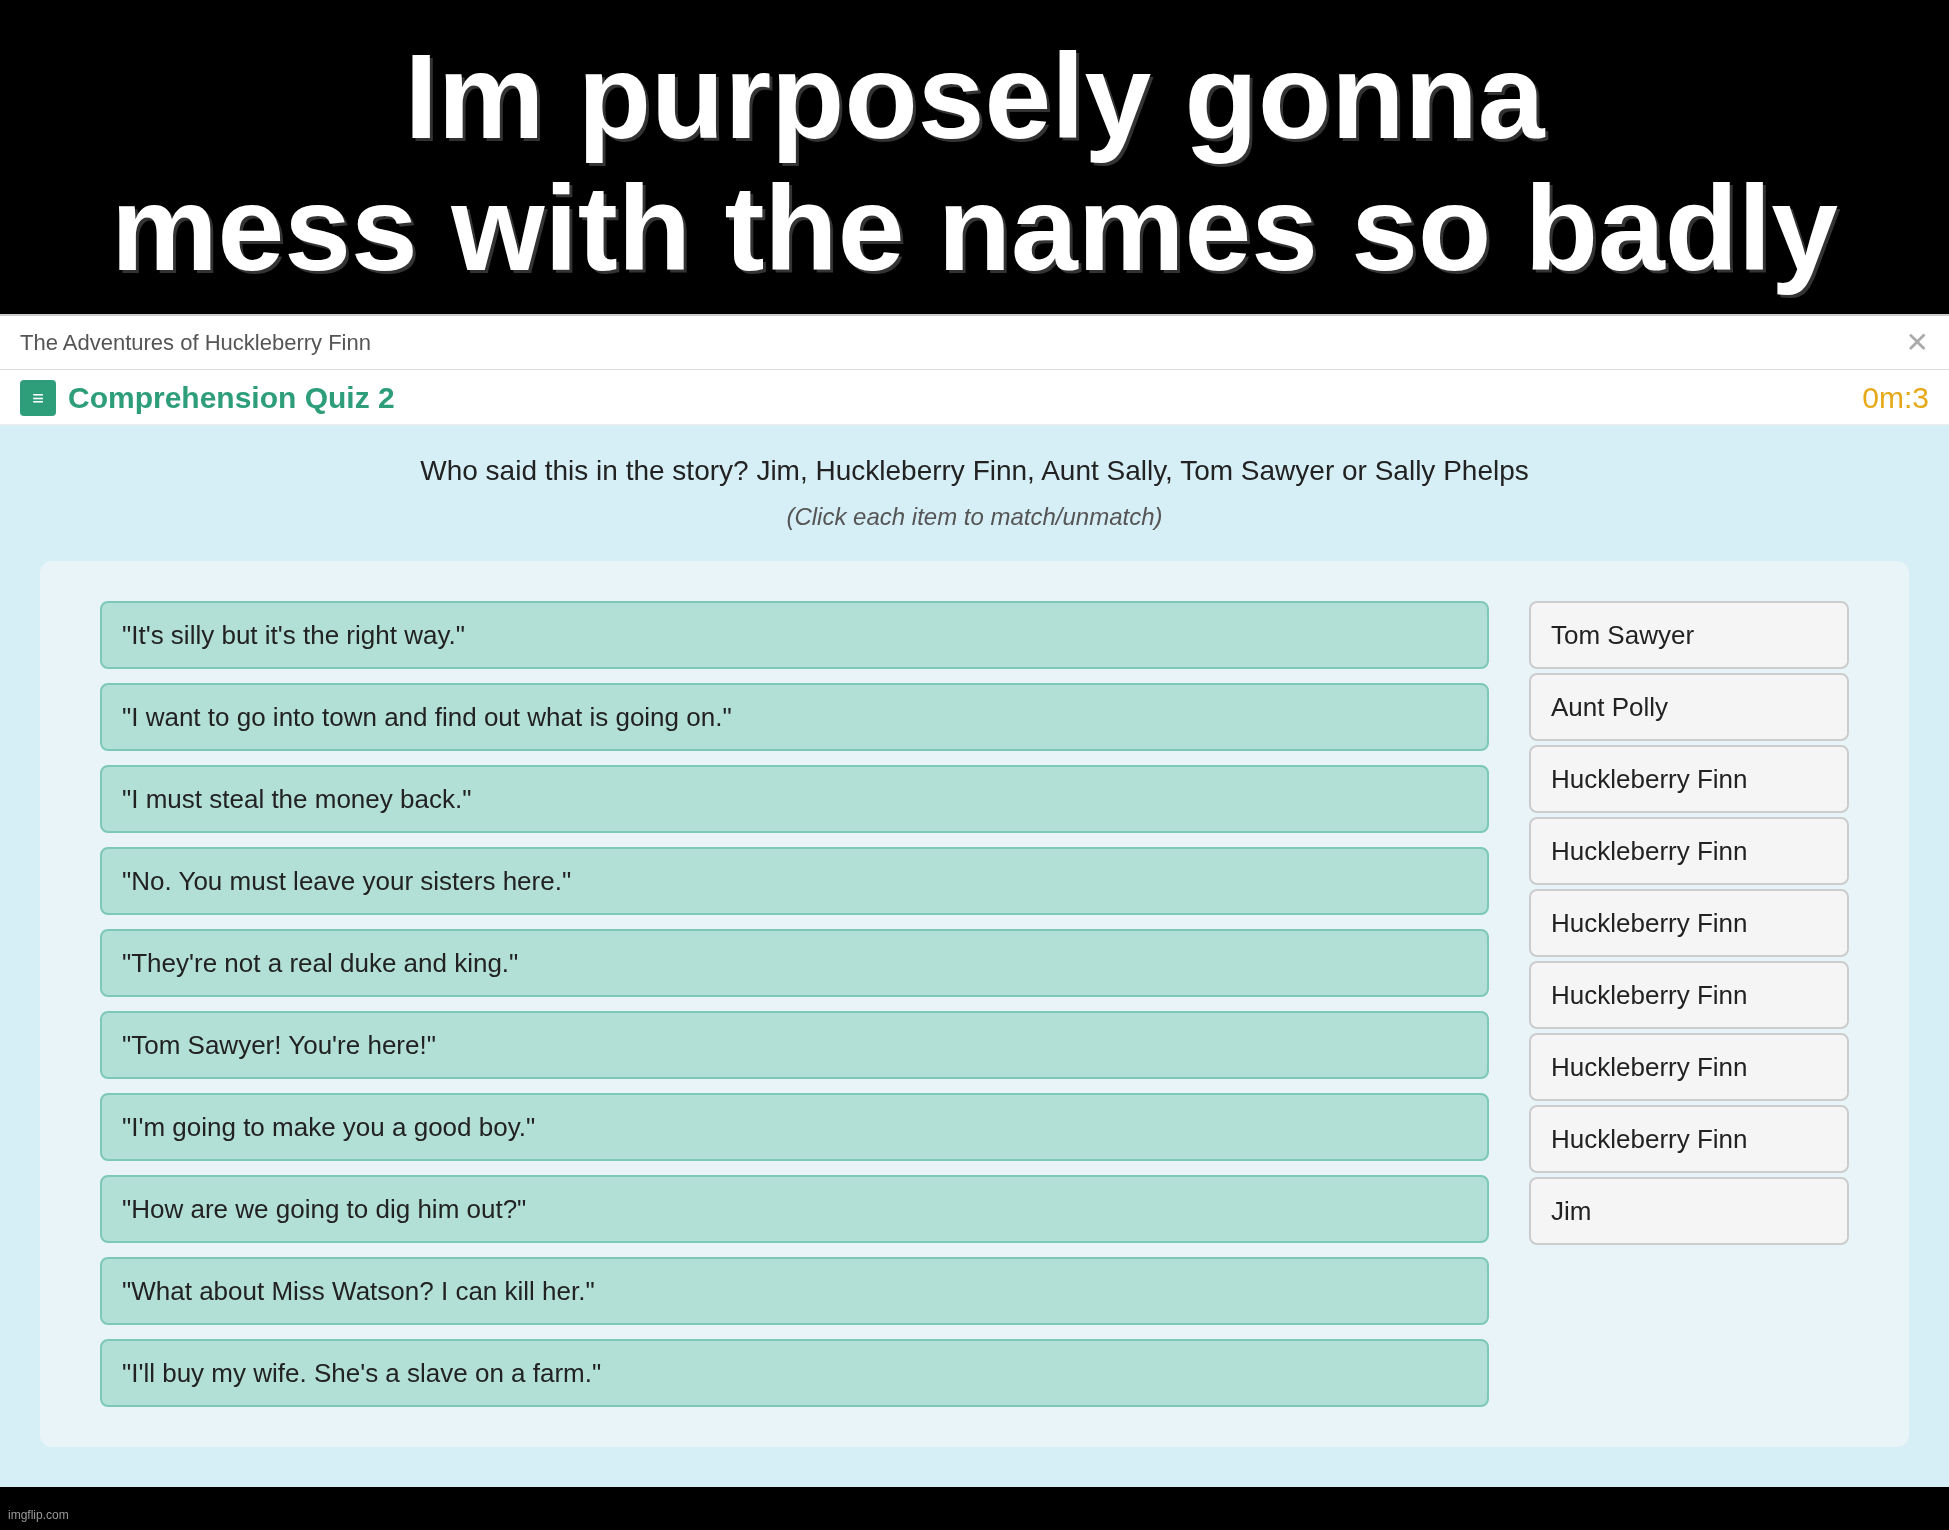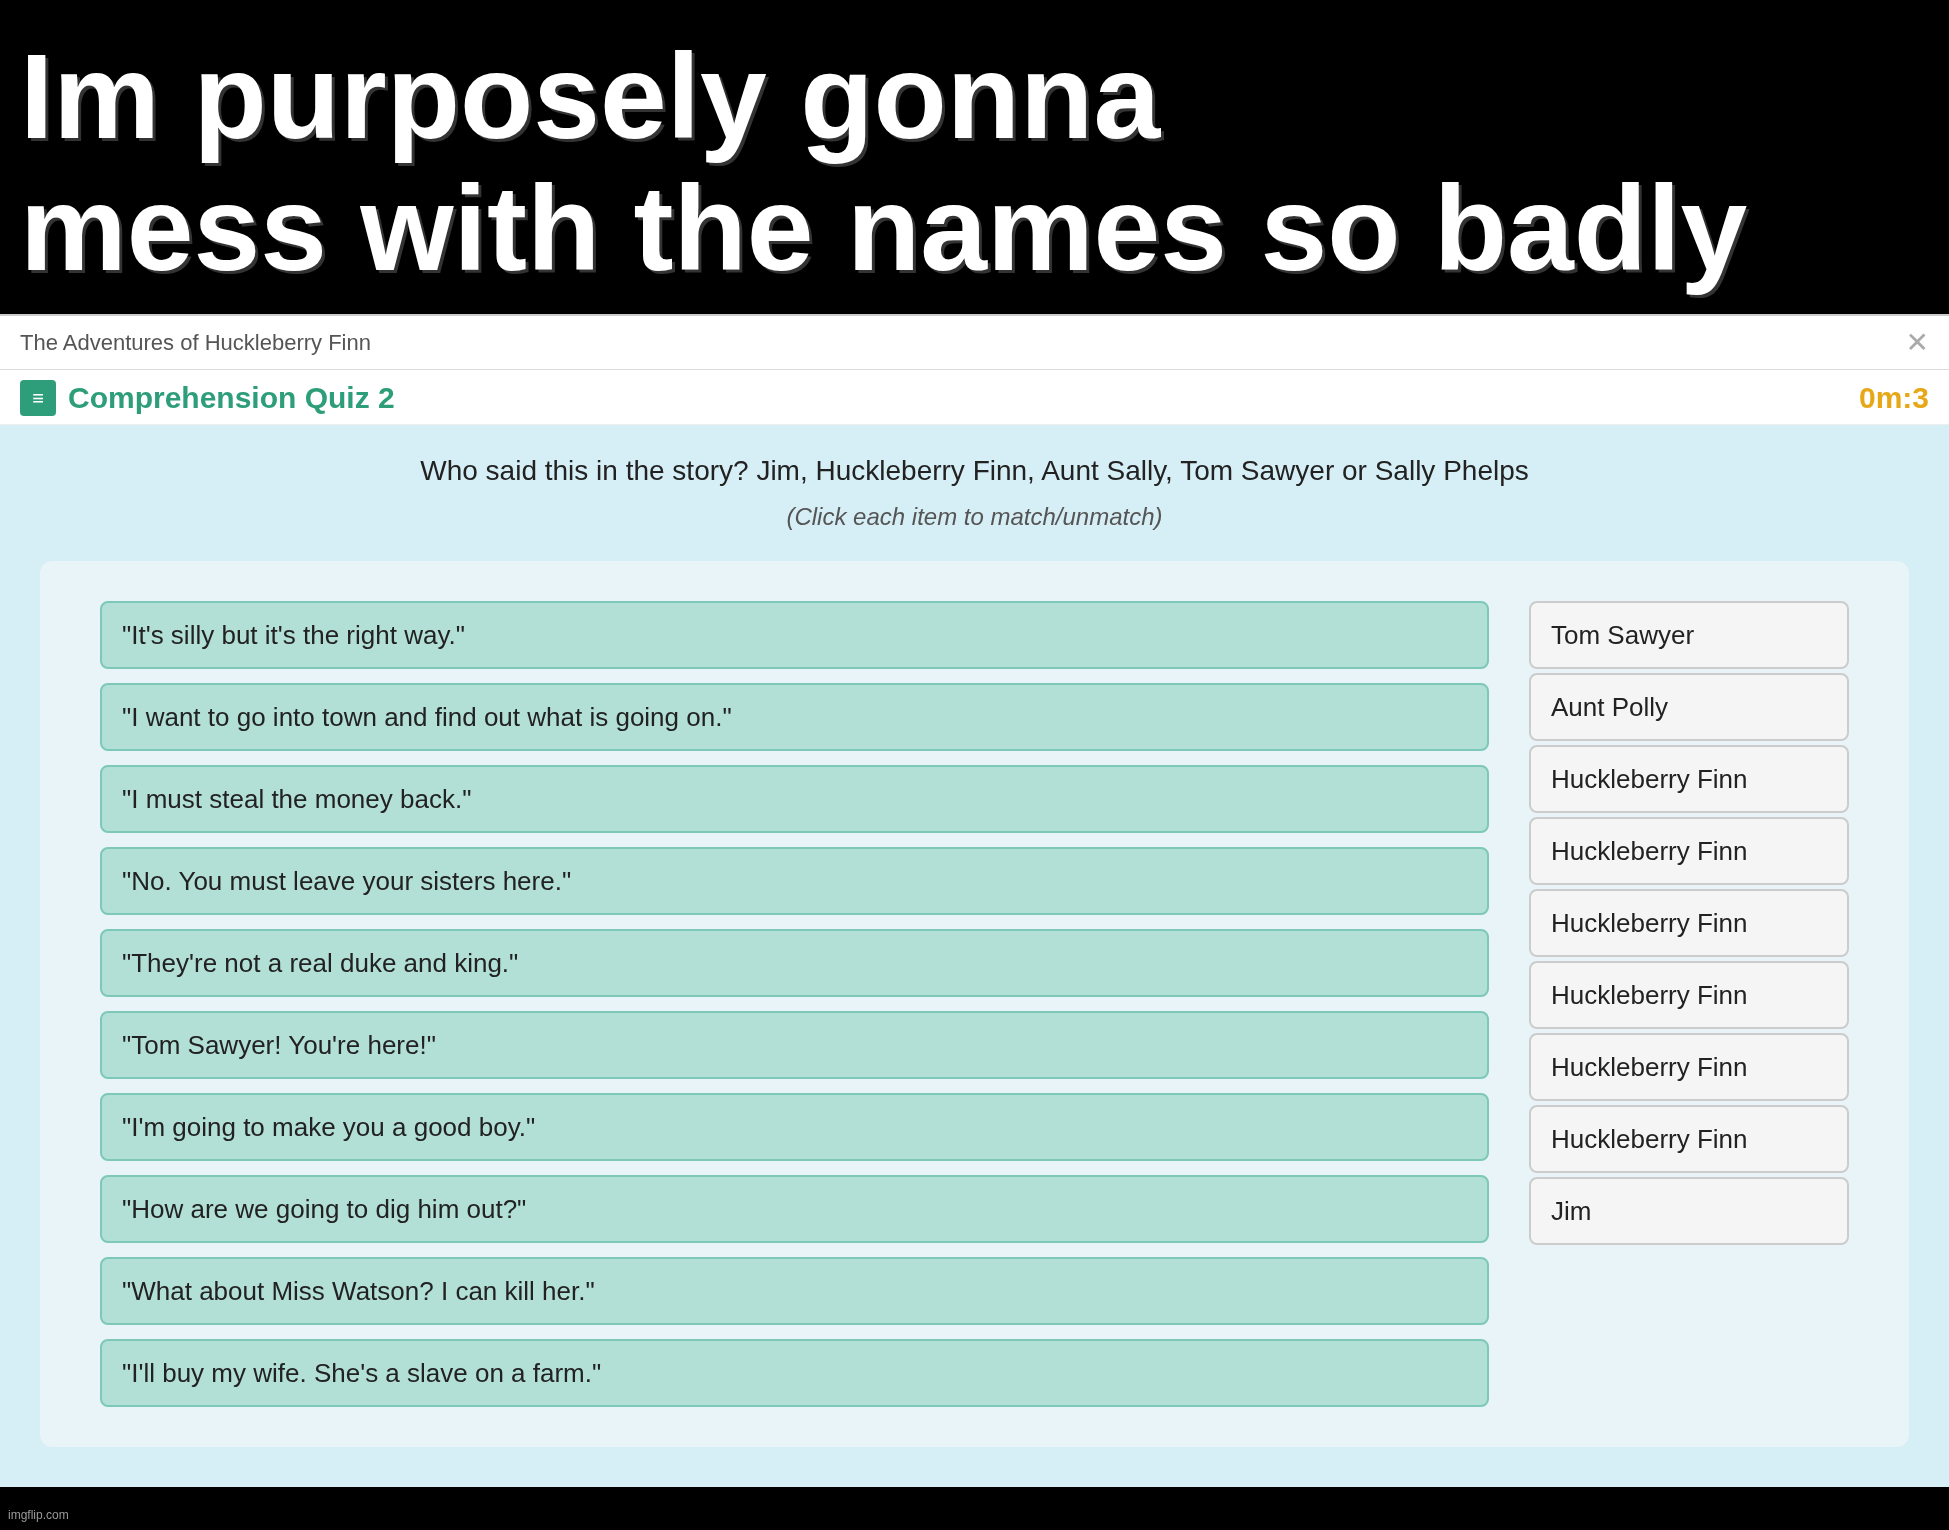--- a/index.html
+++ b/index.html
@@ -7,21 +7,21 @@
       font-family: Arial, sans-serif;
       background: #000;
       width: 1949px;
       min-height: 1530px;
     }
 
     
     .meme-banner {
       background: #000;
       color: #fff;
-      text-align: left;
+      text-align: center;
       font-size: 120px;
       font-weight: 900;
       font-family: Impact, Arial Black, sans-serif;
       line-height: 1.1;
       padding: 30px 20px 20px;
       text-shadow: 3px 3px 0 #333;
     }
 
     
     .quiz-wrapper {
@@ -74,21 +74,21 @@
 
     .quiz-title-text {
       color: #2e9e7a;
       font-size: 30px;
       font-weight: 600;
     }
 
     .quiz-timer {
       color: #e6a817;
       font-size: 30px;
-      font-weight: bold;
+      font-weight: normal;
     }
 
     .close-btn {
       color: #aaa;
       font-size: 28px;
       cursor: pointer;
       margin-left: 16px;
     }
 
     

